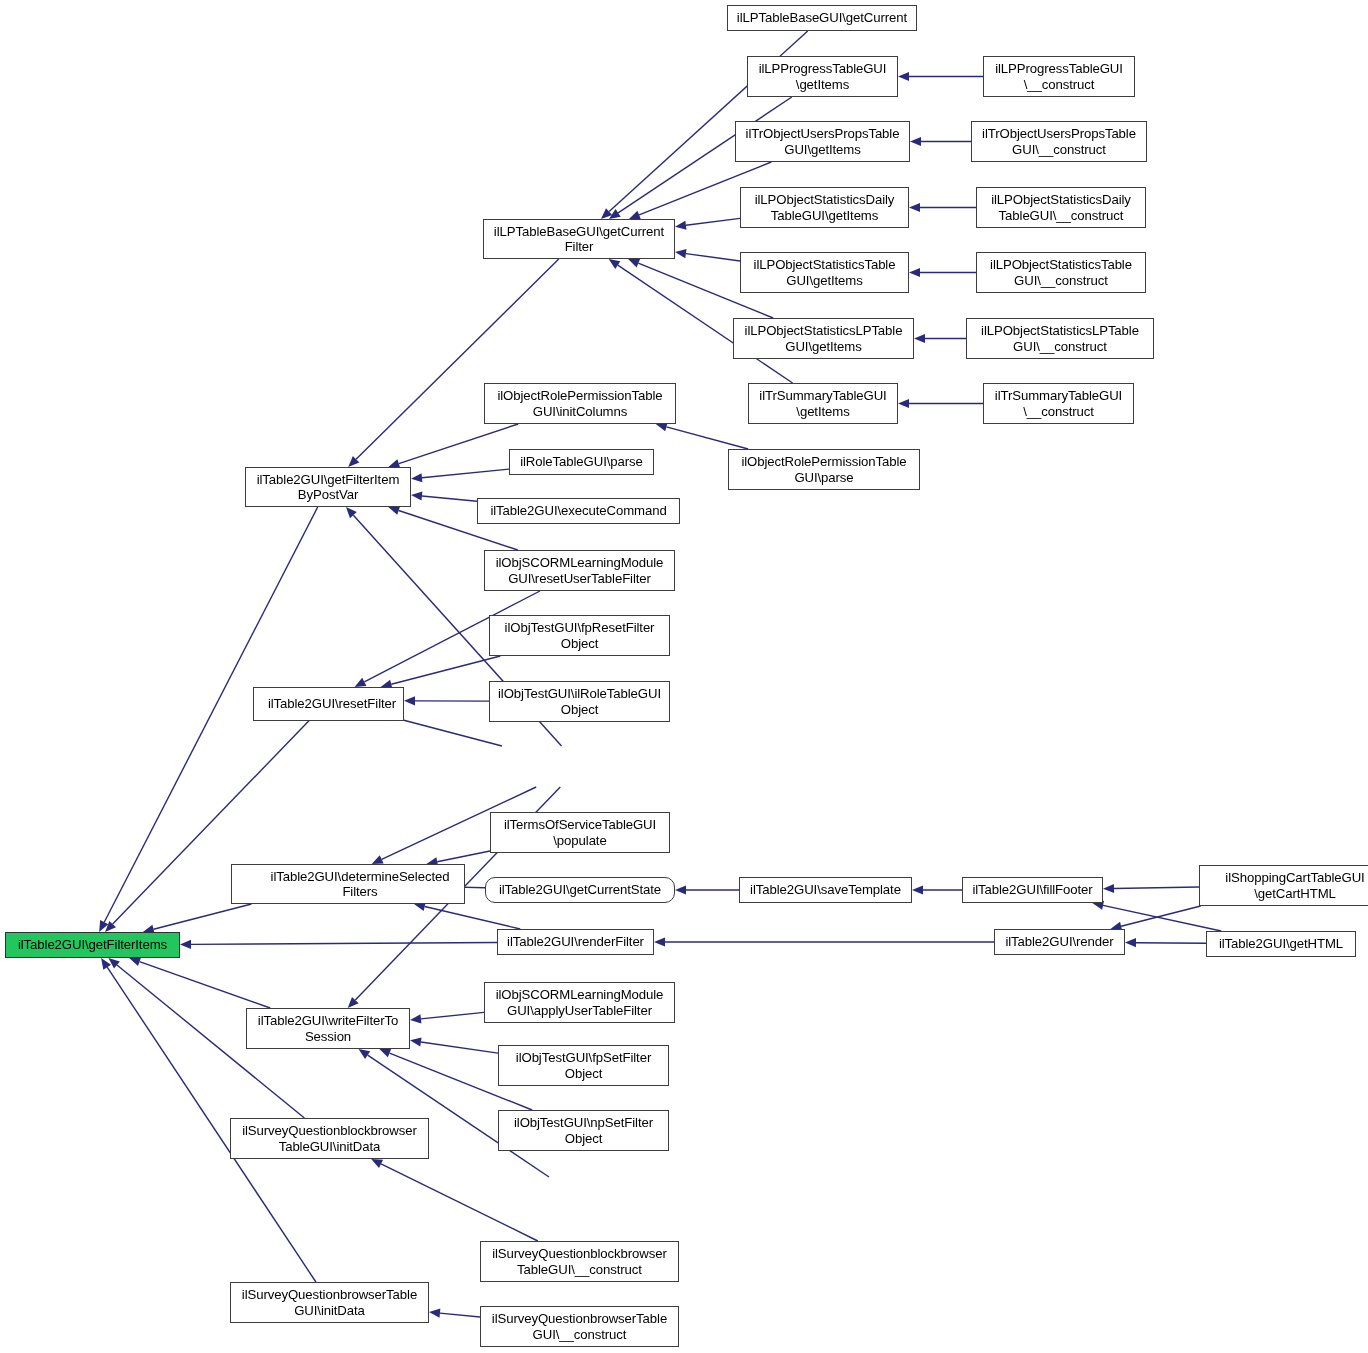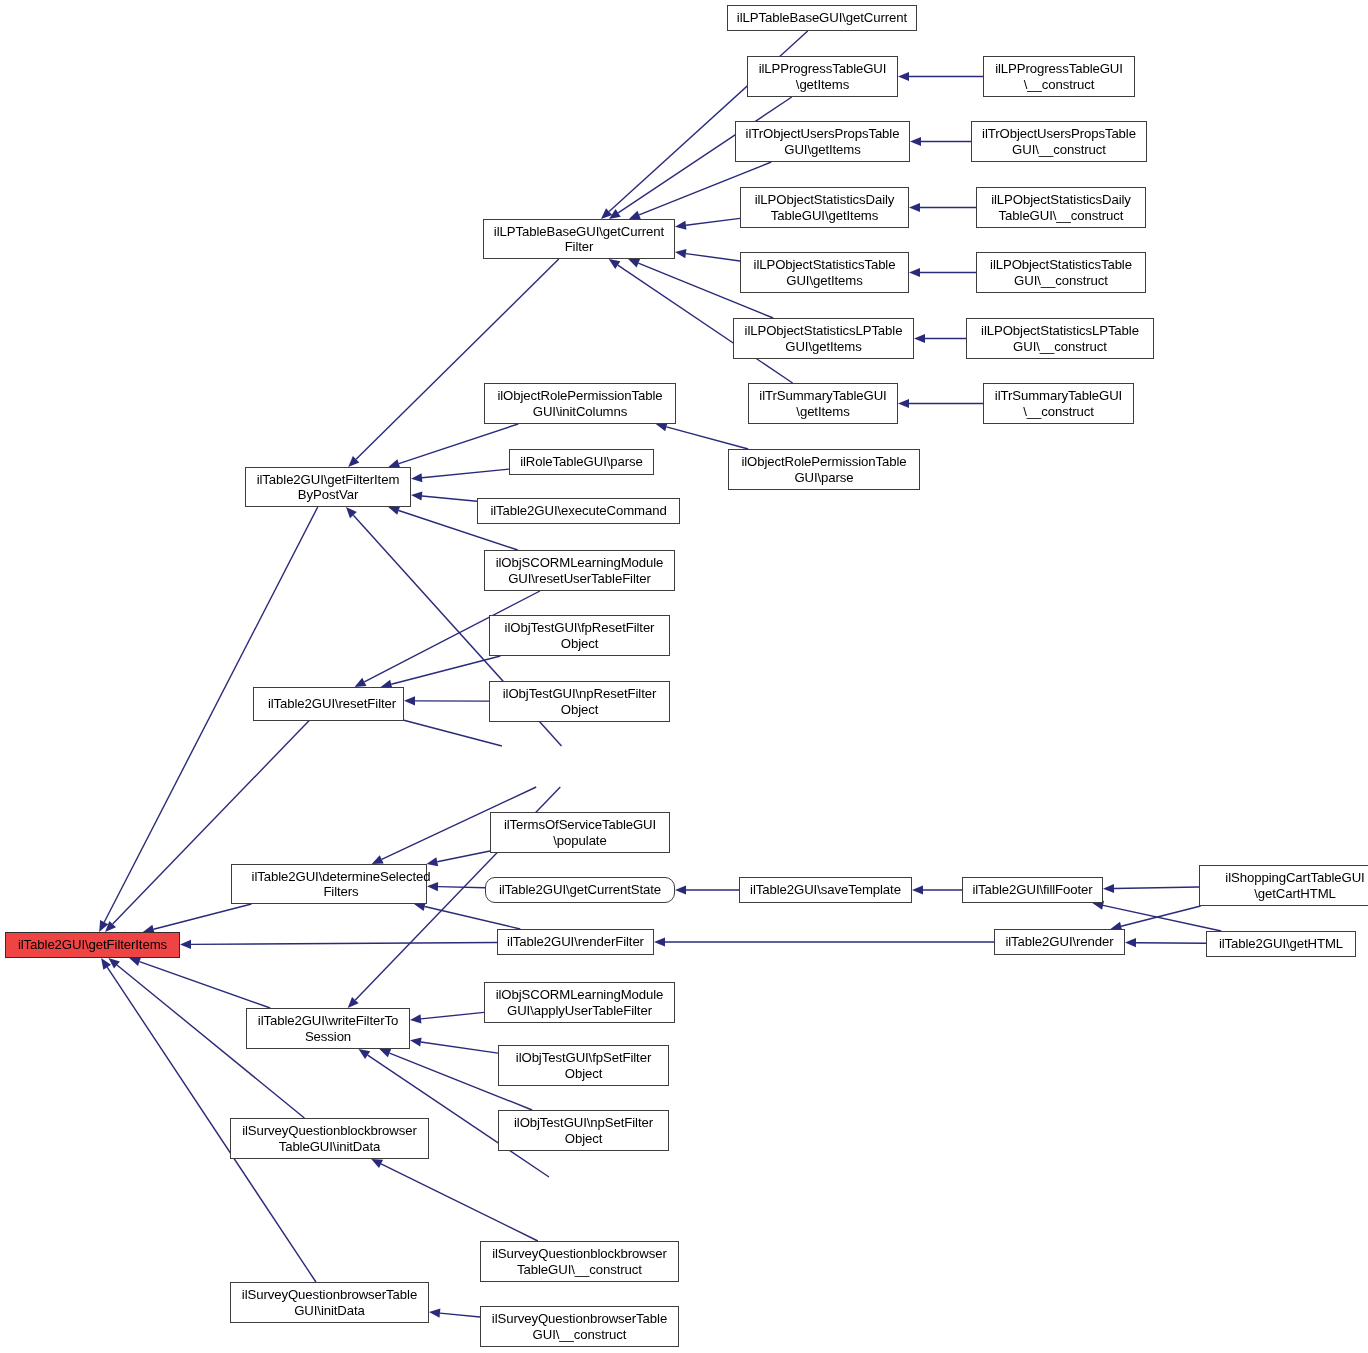--- a/index.html
+++ b/index.html
@@ -34,21 +34,21 @@
     align-items: center;
     justify-content: center;
     text-align: center;
     font-size: 13.2px;
     line-height: 15.5px;
     letter-spacing: -0.1px;
     white-space: pre-line;
     z-index: 5;
   }
   .node.root {
-    background: #ef4444;
+    background: #22c55e;
     border: 1px solid #2f2f2f;
   }
   .node-label {
     display: block;
     padding: 0 3px;
   }
 </style>
 </head>
 <body>
 
@@ -248,39 +248,39 @@
       </g>
       <g>
         <line x1="1206.00" y1="943.32" x2="1136.00" y2="942.69" stroke="#2a2a7a" stroke-width="1.4"></line>
         <polygon points="1125.00,942.59 1136.04,938.09 1135.96,947.29" fill="#2a2a7a"></polygon>
       </g>
     </svg>
 <div class="node root" style="left: 5px; top: 932px; width: 175px; height: 26px;"><span class="node-label">ilTable2GUI\getFilterItems</span></div>
     <div class="node" style="left: 245px; top: 467px; width: 166px; height: 40px;"><span class="node-label">ilTable2GUI\getFilterItem
 ByPostVar</span></div>
     <div class="node" style="left: 253px; top: 687px; width: 151px; height: 34px; padding-left: 7px;"><span class="node-label">ilTable2GUI\resetFilter</span></div>
-    <div class="node" style="left: 231px; top: 864px; width: 196px; height: 40px; padding-left: 24px;"><span class="node-label">ilTable2GUI\determineSelected
+    <div class="node" style="left: 231px; top: 864px; width: 234px; height: 40px; padding-left: 24px;"><span class="node-label">ilTable2GUI\determineSelected
 Filters</span></div>
     <div class="node" style="left: 246px; top: 1008px; width: 164px; height: 41px;"><span class="node-label">ilTable2GUI\writeFilterTo
 Session</span></div>
     <div class="node" style="left: 230px; top: 1118px; width: 199px; height: 41px;"><span class="node-label">ilSurveyQuestionblockbrowser
 TableGUI\initData</span></div>
     <div class="node" style="left: 230px; top: 1282px; width: 199px; height: 41px;"><span class="node-label">ilSurveyQuestionbrowserTable
 GUI\initData</span></div>
     <div class="node" style="left: 483px; top: 219px; width: 192px; height: 40px;"><span class="node-label">ilLPTableBaseGUI\getCurrent
 Filter</span></div>
     <div class="node" style="left: 484px; top: 383px; width: 192px; height: 41px;"><span class="node-label">ilObjectRolePermissionTable
 GUI\initColumns</span></div>
     <div class="node" style="left: 509px; top: 449px; width: 145px; height: 26px;"><span class="node-label">ilRoleTableGUI\parse</span></div>
     <div class="node" style="left: 477px; top: 498px; width: 203px; height: 26px;"><span class="node-label">ilTable2GUI\executeCommand</span></div>
     <div class="node" style="left: 484px; top: 550px; width: 191px; height: 41px;"><span class="node-label">ilObjSCORMLearningModule
 GUI\resetUserTableFilter</span></div>
     <div class="node" style="left: 489px; top: 615px; width: 181px; height: 41px;"><span class="node-label">ilObjTestGUI\fpResetFilter
 Object</span></div>
-    <div class="node" style="left: 489px; top: 681px; width: 181px; height: 41px;"><span class="node-label">ilObjTestGUI\npResetFilter
+    <div class="node" style="left: 489px; top: 681px; width: 181px; height: 41px;"><span class="node-label">ilObjTestGUI\ilRoleTableGUI
 Object</span></div>
     <div class="node" style="left: 490px; top: 812px; width: 180px; height: 41px;"><span class="node-label">ilTermsOfServiceTableGUI
 \populate</span></div>
     <div class="node" style="left: 485px; top: 877px; width: 190px; height: 26px; border-radius: 10px;"><span class="node-label">ilTable2GUI\getCurrentState</span></div>
     <div class="node" style="left: 497px; top: 929px; width: 157px; height: 26px;"><span class="node-label">ilTable2GUI\renderFilter</span></div>
     <div class="node" style="left: 484px; top: 982px; width: 191px; height: 41px;"><span class="node-label">ilObjSCORMLearningModule
 GUI\applyUserTableFilter</span></div>
     <div class="node" style="left: 498px; top: 1045px; width: 171px; height: 41px;"><span class="node-label">ilObjTestGUI\fpSetFilter
 Object</span></div>
     <div class="node" style="left: 498px; top: 1110px; width: 171px; height: 41px;"><span class="node-label">ilObjTestGUI\npSetFilter

